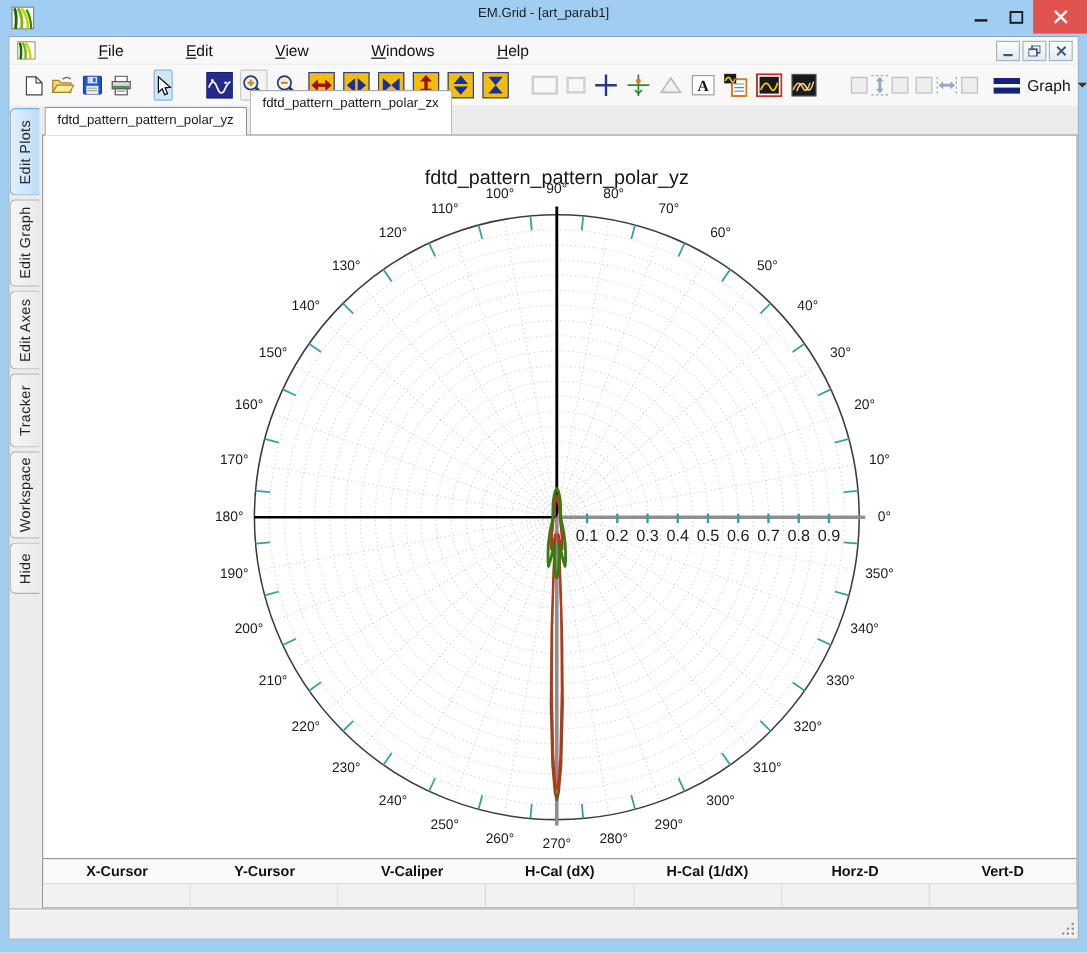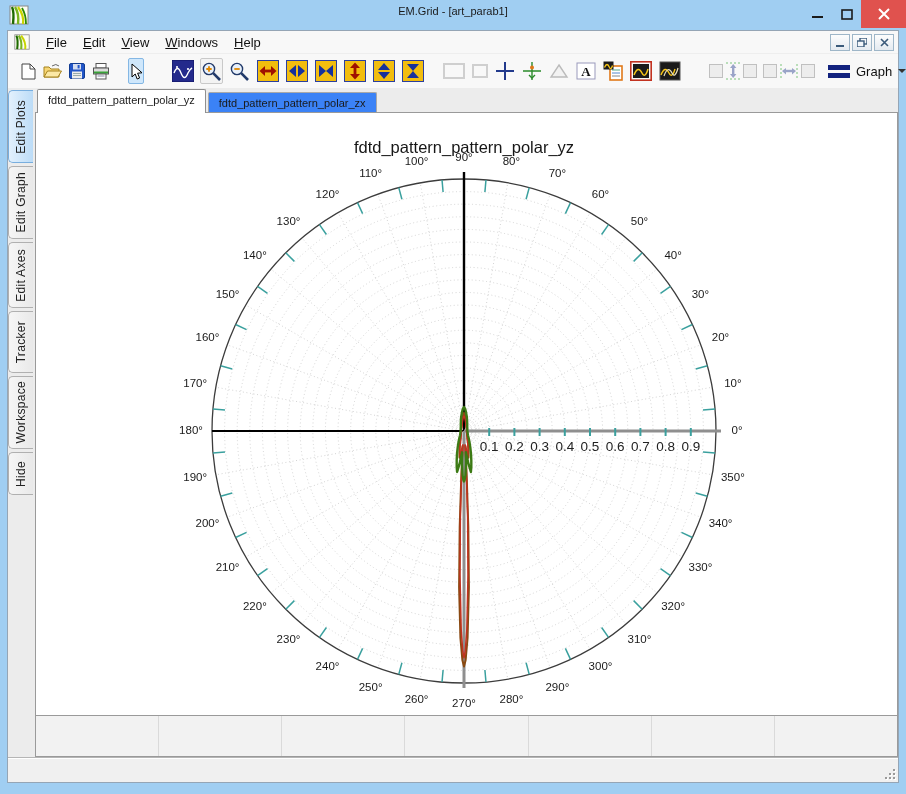--- a/index.html
+++ b/index.html
@@ -12,21 +12,21 @@
   .title { position:absolute; left:0; right:0; top:5px; text-align:center; font-size:11px; color:#1a1a1a; }
   .winbtns { position:absolute; right:0; top:0; height:28px; display:flex; }
   .wbtn { width:29px; height:28px; display:flex; align-items:center; justify-content:center; cursor:default; }
   .wbtn.close { width:45px; background:#e0524e; }
 
   
   .frame { position:absolute; top:30px; left:7px; right:7px; bottom:11px; background:#f4f4f4;
            border:1px solid #95a5b5; display:flex; flex-direction:column; }
 
   
-  .menubar { height:23px; background:#f8f8f8; display:flex; align-items:center; padding-left:6px; position:relative; border-bottom:1px solid #eee; }
+  .menubar { height:23px; background:#f8f8f8; display:flex; align-items:center; padding-left:6px; position:relative; border-bottom:1px solid #eee;gap:36px; }
   .appicon.small { position:static; width:16px; height:16px; margin-right:8px; }
   .menuitem { font-size:13px; color:#111; padding:2px 8px; cursor:default; }
   .mdibtns { position:absolute; right:4px; top:3px; display:flex; gap:2px; }
   .mdibtn { width:20px; height:17px; border:1px solid #9eb6c8; background:linear-gradient(#fdfdfd,#e4eaf0);
             display:flex; align-items:center; justify-content:center; }
 
   
   .toolbar { height:34px; background:#f8f8f8; display:flex; align-items:center; padding-left:12px; }
   .tbtn { width:26px; height:26px; margin-right:5px; display:flex; align-items:center; justify-content:center;
           border:1px solid transparent; border-radius:2px; }
@@ -49,21 +49,21 @@
   .sidebar { width:27px; padding-top:2px; display:flex; flex-direction:column; align-items:flex-start; }
   .vtab { width:25px; margin-bottom:3px; border:1px solid #b0b0b0; border-right:none; border-radius:5px 0 0 5px;
           background:linear-gradient(90deg,#f6f6f6,#e9e9e9); display:flex; align-items:center; justify-content:center; cursor:default; }
   .vtab span { writing-mode:vertical-rl; transform:rotate(180deg); font-size:12px; color:#222; letter-spacing:0.3px; }
   .vtab.active { background:linear-gradient(90deg,#e3f1fd,#bcdcf7); border-color:#78aede; }
   .h72{height:73px}.h66{height:66px}.h62{height:62px}.h42{height:43px}
 
   .content { flex:1; display:flex; flex-direction:column; min-width:0; }
   .tabstrip { height:24px; display:flex; align-items:flex-end; padding-left:2px; }
   .dtab { font-size:11px; color:#1a1a1a; padding:4px 10px 4px 10px; border:1px solid #a9a9a9; border-bottom:none;
-          background:#3b82f6; margin-right:2px; border-radius:2px 2px 0 0; cursor:default; position:relative; top:1px; height:21px; }
+          background:#ffffff; margin-right:2px; border-radius:2px 2px 0 0; cursor:default; position:relative; top:1px; height:38px; }
   .dtab.active { background:#ffffff; border-color:#8f8f8f; height:24px; top:1px; z-index:2; }
 
   .plotpanel { flex:1; background:#ffffff; border:1px solid #9a9a9a; min-height:0; overflow:hidden; position:relative; }
 
   
   .bottable { height:41px; background:#fafafa; border:1px solid #9a9a9a; border-top:none; display:flex; flex-direction:column; }
   .brow { flex:1; display:flex; }
   .brow.head { border-bottom:1px solid #d0d0d0; }
   .bcell { flex:1; display:flex; align-items:center; justify-content:center; font-size:12px; font-weight:600; color:#111; }
   .brow.vals .bcell { background:#f2f2f2; border-right:1px solid #dadada; font-weight:400; }
@@ -524,20 +524,29 @@
               <text x="684.5360854745529" y="411.37149912790755" text-anchor="middle" dominant-baseline="middle" font-size="11.5" fill="#1a1a1a" font-family="Liberation Sans, sans-serif">340°</text>
               <text x="696.8525165723328" y="365.4059525030722" text-anchor="middle" dominant-baseline="middle" font-size="11.5" fill="#1a1a1a" font-family="Liberation Sans, sans-serif">350°</text>
               <path d="M431.0 318.0 L430.9 317.2 L431.1 316.2 L430.9 315.1 L430.5 313.6 L430.2 311.8 L430.0 308.6 L429.6 305.0 L429.1 302.4 L428.6 300.9 L428.0 299.9 L427.4 300.9 L426.9 302.4 L426.4 305.0 L426.0 308.6 L425.8 311.8 L425.5 313.6 L425.1 315.1 L424.9 316.2 L425.1 317.2 L425.0 318.0 L425.1 318.8 L424.9 319.8 L425.0 321.0 L424.8 322.5 L424.6 324.7 L424.2 327.9 L423.7 332.0 L423.4 336.3 L423.4 340.7 L423.5 344.8 L424.7 341.7 L425.9 336.8 L426.6 333.1 L426.3 340.6 L425.3 363.3 L423.7 413.7 L423.1 474.2 L424.4 524.6 L426.4 547.3 L428.0 553.6 L429.6 547.3 L431.6 524.6 L432.9 474.2 L432.3 413.7 L430.7 363.3 L429.7 340.6 L429.4 333.1 L430.1 336.8 L431.3 341.7 L432.5 344.8 L432.6 340.7 L432.6 336.3 L432.3 332.0 L431.8 327.9 L431.4 324.7 L431.2 322.5 L431.0 321.0 L431.1 319.8 L430.9 318.8 Z" fill="none" stroke="#8a4a12" stroke-width="2" stroke-linejoin="round" stroke-linecap="round"></path>
               <path d="M430.5 318.0 L430.6 317.1 L430.5 315.9 L430.1 314.3 L429.9 312.2 L429.6 309.1 L429.1 306.0 L428.5 303.9 L428.0 302.9 L427.5 303.9 L426.9 306.0 L426.4 309.1 L426.1 312.2 L425.9 314.3 L425.5 315.9 L425.4 317.1 L425.5 318.0 L425.4 318.9 L425.3 320.3 L425.1 322.1 L424.9 324.3 L424.6 327.5 L424.2 331.1 L424.0 335.2 L424.1 339.1 L424.3 342.4 L425.4 339.3 L426.4 334.3 L426.9 331.8 L425.8 353.2 L424.4 401.1 L424.0 461.6 L425.2 517.1 L426.8 538.5 L428.0 544.8 L429.2 538.5 L430.8 517.1 L432.0 461.6 L431.6 401.1 L430.2 353.2 L429.1 331.8 L429.6 334.3 L430.6 339.3 L431.7 342.4 L431.9 339.1 L432.0 335.2 L431.8 331.1 L431.4 327.5 L431.1 324.3 L430.9 322.1 L430.7 320.3 L430.6 318.9 Z" fill="none" stroke="#c23220" stroke-width="1.5" stroke-linejoin="round" stroke-linecap="round"></path>
               <path d="M431.3 318.0 L431.3 316.8 L431.3 315.2 L431.2 313.5 L431.2 311.1 L431.1 307.9 L430.8 303.7 L430.0 299.2 L429.2 295.9 L428.0 294.1 L426.8 295.9 L426.0 299.2 L425.2 303.7 L424.9 307.9 L424.8 311.1 L424.8 313.5 L424.7 315.2 L424.7 316.8 L424.7 318.0 L424.4 319.3 L424.3 320.6 L424.0 322.5 L423.3 325.2 L422.5 329.3 L421.7 334.5 L421.0 340.9 L420.7 347.3 L420.7 353.8 L421.1 359.0 L423.3 351.7 L425.0 344.3 L426.1 339.3 L426.0 350.7 L426.5 362.1 L427.4 367.1 L428.0 368.4 L428.6 367.1 L429.5 362.1 L430.0 350.7 L429.9 339.3 L431.0 344.3 L432.7 351.7 L434.9 359.0 L435.3 353.8 L435.3 347.3 L435.0 340.9 L434.3 334.5 L433.5 329.3 L432.7 325.2 L432.0 322.5 L431.7 320.6 L431.6 319.3 Z" fill="none" stroke="#3c7a14" stroke-width="2.4" stroke-linejoin="round" stroke-linecap="round"></path>
               <text x="428" y="40" text-anchor="middle" font-size="16.5" fill="#161616" font-family="Liberation Sans, sans-serif">fdtd_pattern_pattern_polar_yz</text>
             </svg>
         </div>
 
         <div class="bottable">
+          <div class="brow head">
+            <div class="bcell">X-Cursor</div>
+            <div class="bcell">Y-Cursor</div>
+            <div class="bcell">V-Caliper</div>
+            <div class="bcell">H-Cal (dX)</div>
+            <div class="bcell">H-Cal (1/dX)</div>
+            <div class="bcell">Horz-D</div>
+            <div class="bcell">Vert-D</div>
+          </div>
           <div class="brow vals">
             <div class="bcell"></div>
             <div class="bcell"></div>
             <div class="bcell"></div>
             <div class="bcell"></div>
             <div class="bcell"></div>
             <div class="bcell"></div>
             <div class="bcell"></div>
           </div>
         </div>

